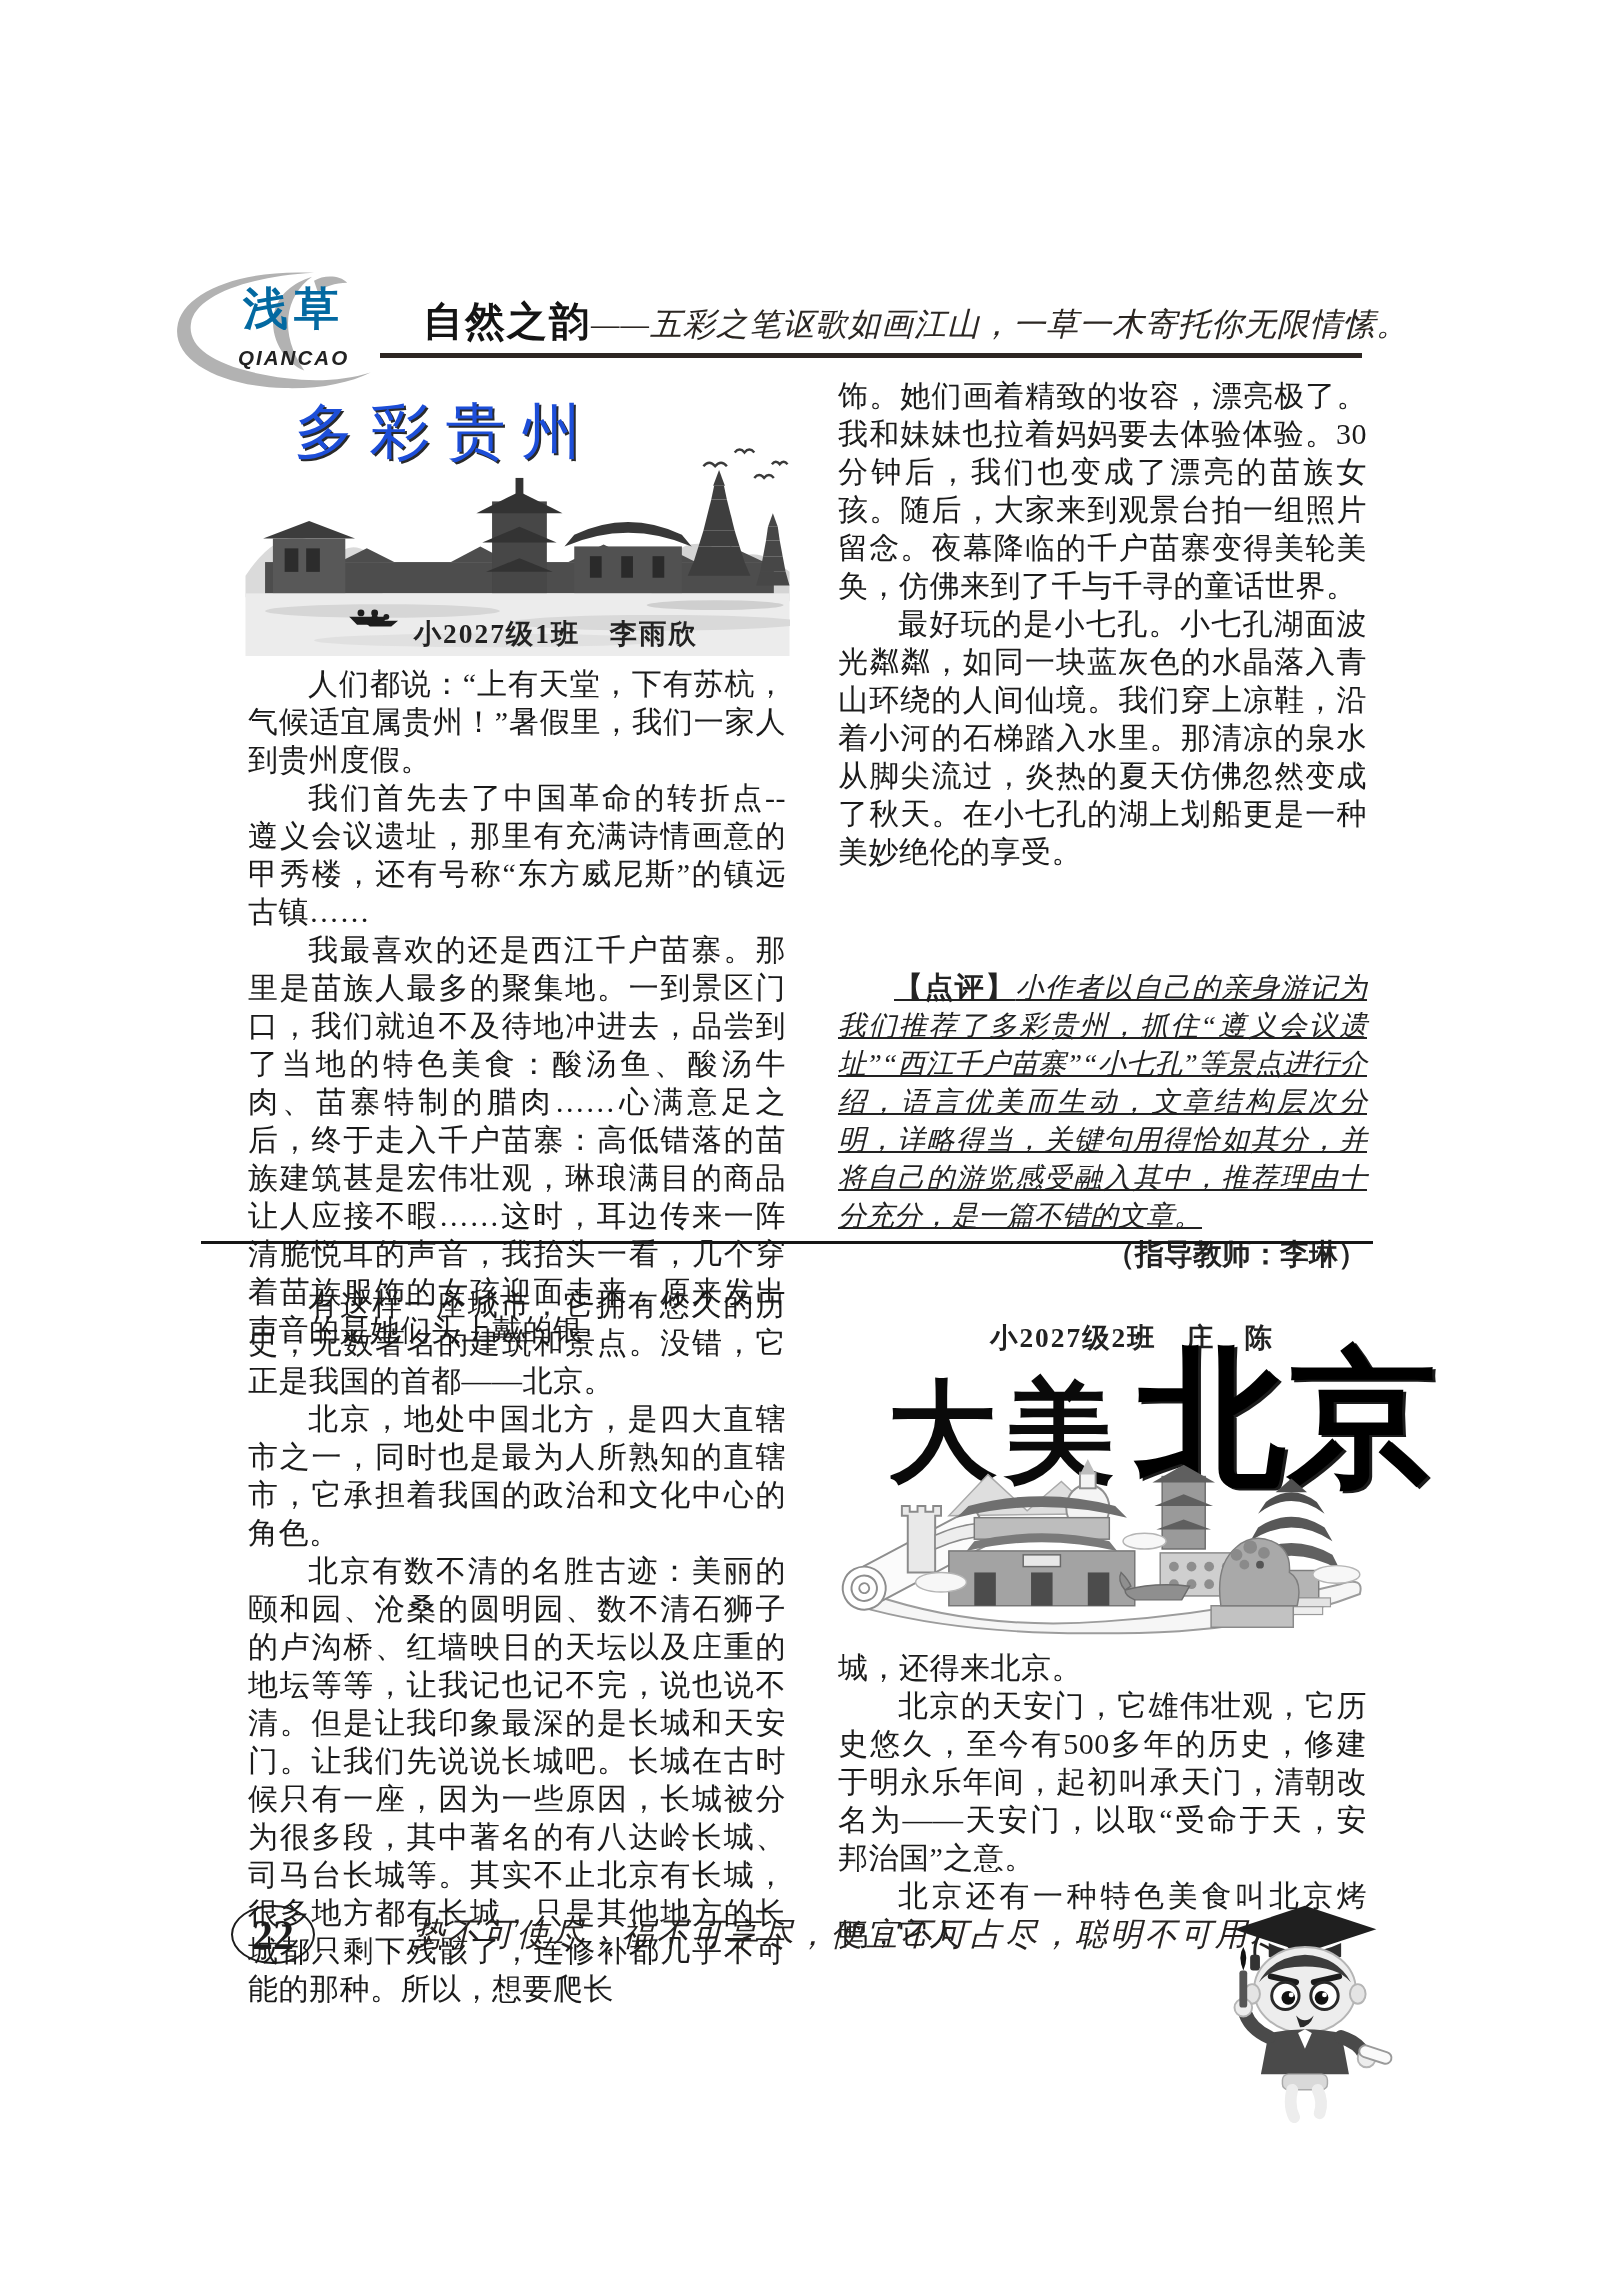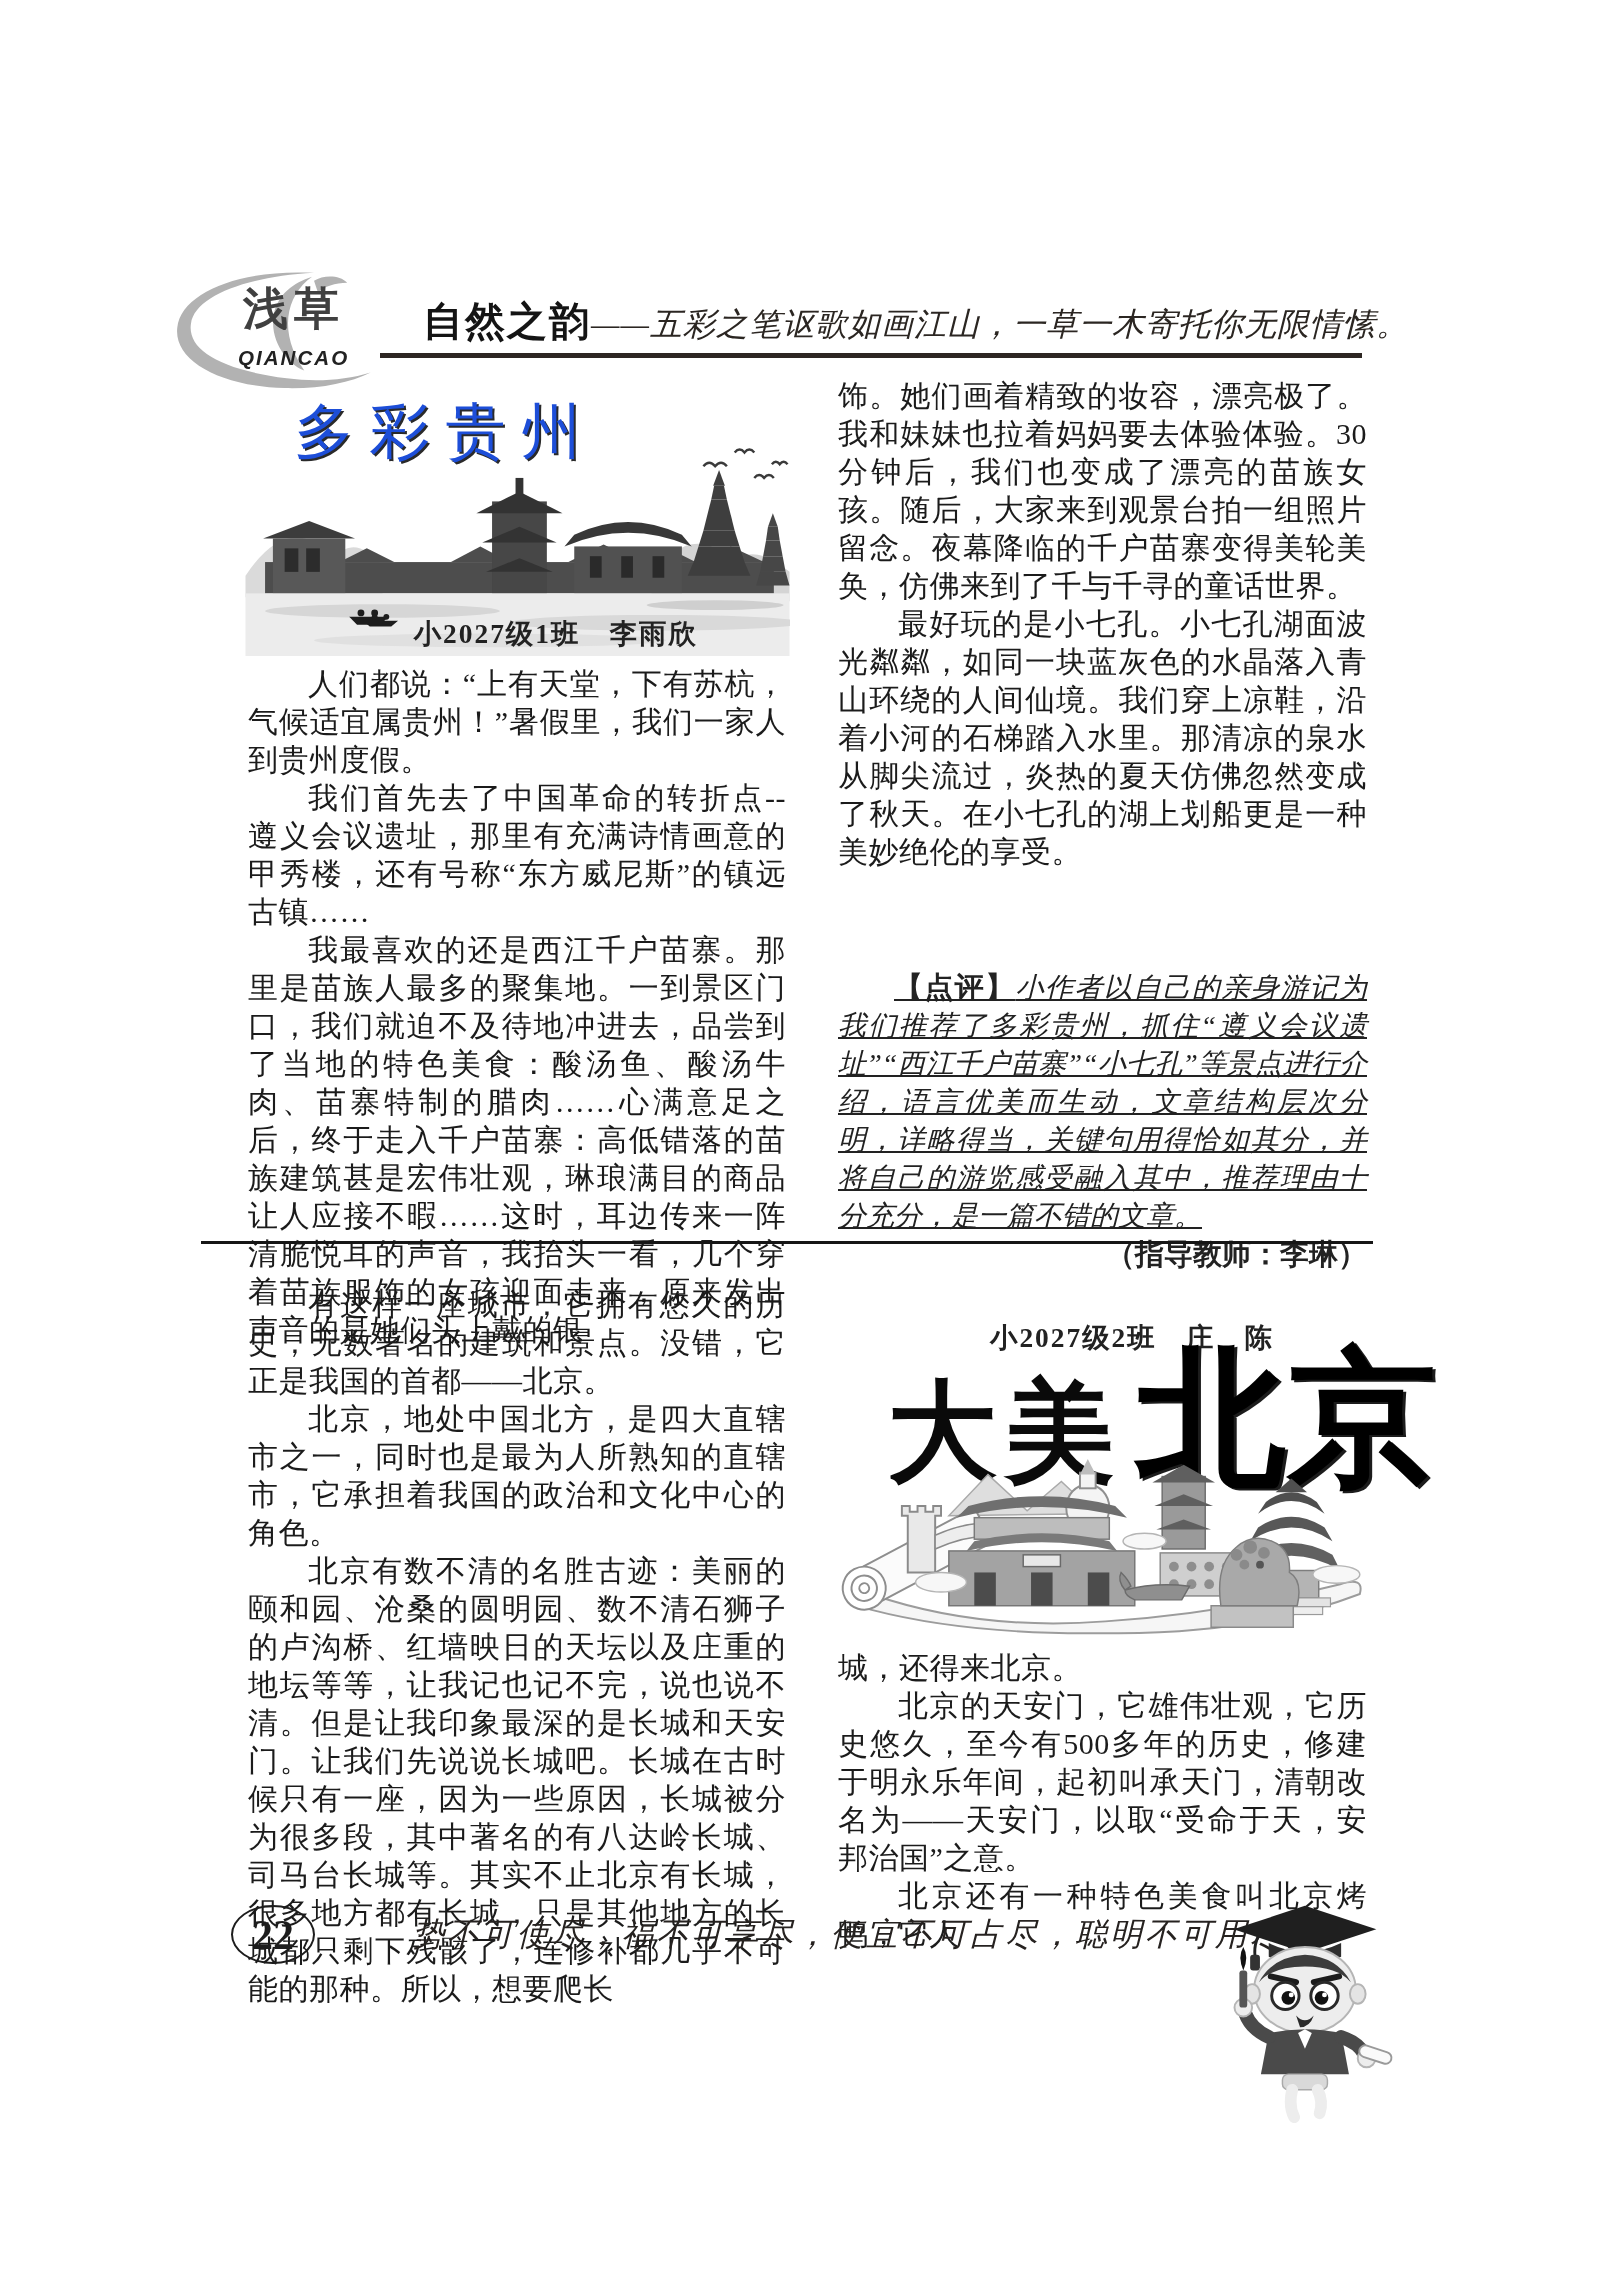--- a/index.html
+++ b/index.html
@@ -24,21 +24,21 @@
   .divider{position:absolute;left:201px;top:1241px;width:1172px;height:2.9px;background:#161616;}
   .t-damei{font-weight:900;font-size:110px;letter-spacing:7.8px;color:#0a0a0a;margin-left:46px;}
   .t-beijing{font-weight:900;font-size:149px;letter-spacing:2px;color:#000;
              text-shadow:2.9px 2px 0 #1c1c1c;}
   .title2-row{display:flex;align-items:baseline;gap:13.7px;white-space:nowrap;}
   
   .page-num{position:absolute;left:231px;top:1905px;width:80px;height:55px;border:2.9px solid #1d1d1d;
             border-radius:50%;display:flex;align-items:center;justify-content:center;
             font-size:42px;font-weight:700;color:#1d1d1d;text-align:right;}
   .foot-quote{font-style:italic;font-size:32px;letter-spacing:2.9px;color:#262220;white-space:nowrap;}
-  .logo-cn{font-weight:900;font-size:45px;letter-spacing:5.9px;color:#404040;}
+  .logo-cn{font-weight:900;font-size:45px;letter-spacing:5.9px;color:#0369a1;}
   .logo-en{font-family:"Liberation Sans","DejaVu Sans",sans-serif;font-style:italic;font-weight:700;
            font-size:20.6px;letter-spacing:2px;color:#222;}
 </style>
 </head>
 <body>
 
 <div class="page">
 
   <div class="abs" style="left:167px;top:267px;width:253px;height:125px;">
     <svg width="253" height="125" viewBox="0 0 258 128">

